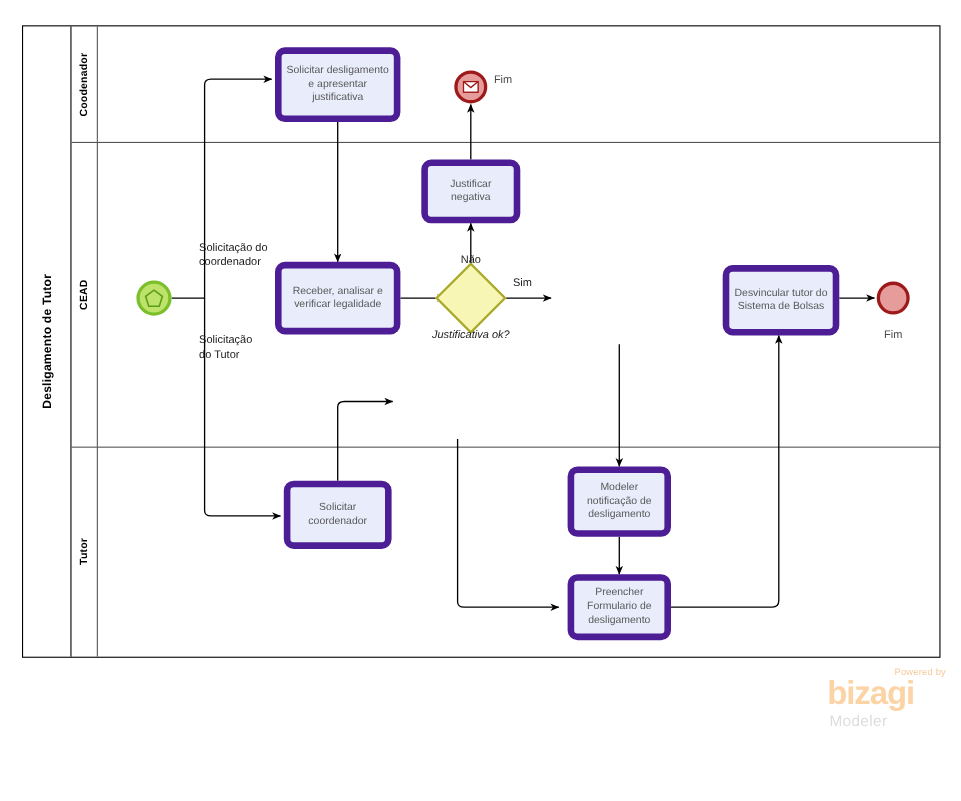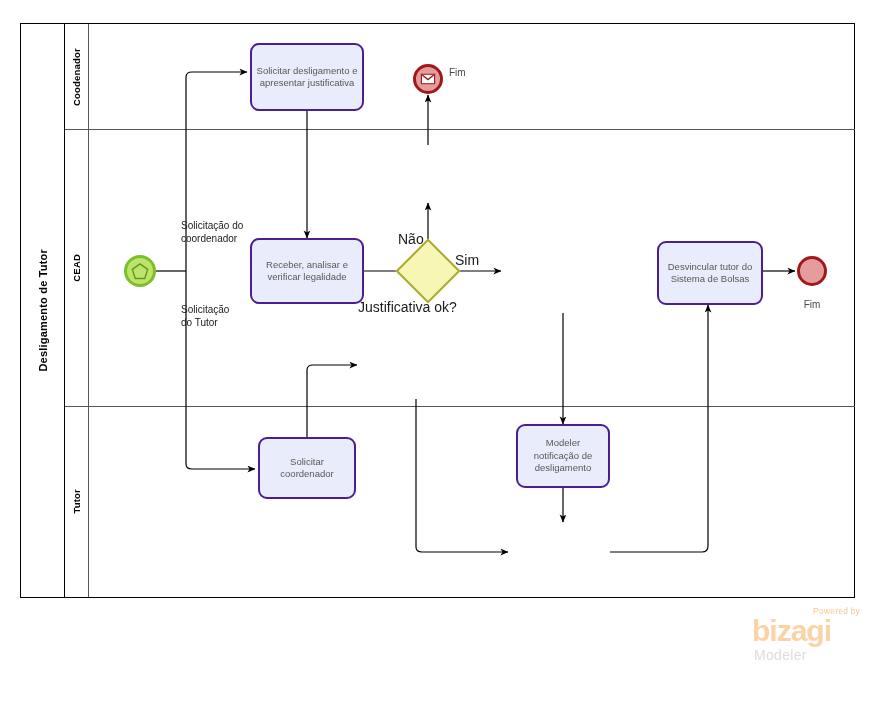--- a/index.html
+++ b/index.html
@@ -82,21 +82,21 @@
     left: 44px;
     width: 790px;
     height: 0;
     border-top: 1px solid #555555;
   }
   
   .task {
     position: absolute;
     box-sizing: border-box;
     background: #e9edfb;
-    border: 2px solid #4c1d95;
+    border: 6px solid #4c1d95;
     border-radius: 9px;
     display: flex;
     align-items: center;
     justify-content: center;
     text-align: center;
     font-size: 9.5px;
     line-height: 12.5px;
     color: #585858;
     padding: 2px 4px;
     box-shadow: 0 0 0 0 rgba(0,0,0,0);
@@ -160,22 +160,23 @@
   }
   .event-label {
     position: absolute;
     font-size: 10px;
     color: #4a4a4a;
     text-align: center;
     white-space: nowrap;
   }
   .gw-label {
     position: absolute;
-    font-size: 14px;
+    font-size: 10px;
     color: #1a1a1a;
+    text-align: center;
     white-space: nowrap;
   }
   
   .logo {
     position: absolute;
     left: 752px;
     top: 606px;
     width: 110px;
     height: 58px;
   }
@@ -294,47 +295,53 @@
       <rect x="0.7" y="0.7" width="14.6" height="10.6" fill="#ffffff" stroke="#9e1a1a" stroke-width="1.4"></rect>
       <path d="M0.7,0.7 L8,6.6 L15.3,0.7" fill="none" stroke="#9e1a1a" stroke-width="1.4"></path>
     </svg>
   </div>
   <div class="event-label" style="left:449px;top:67px;">Fim</div>
 
   <div class="event end-event-plain" style="left:797px;top:256px;"></div>
   <div class="event-label" style="left:780px;top:299px;width:64px;">Fim</div>
 
   <div class="gateway" style="left:405px;top:248px;"></div>
-  <div class="gw-label" style="left:358px;top:299px;width:140px;">Justificativa ok?</div>
+  <div class="gw-label" style="left:358px;top:299px;width:140px;font-style:italic;">Justificativa ok?</div>
   <div class="gw-label" style="left:398px;top:231px;width:60px;">Não</div>
   <div class="gw-label" style="left:455px;top:252px;width:40px;">Sim</div>
 
   <div class="task" style="left:250px;top:43px;width:114px;height:68px;">
     <span>Solicitar desligamento e apresentar justificativa</span>
   </div>
 
+  <div class="task" style="left:383px;top:145px;width:90px;height:58px;">
+    <span>Justificar negativa</span>
+  </div>
 
   <div class="task" style="left:250px;top:238px;width:114px;height:66px;">
     <span>Receber, analisar e verificar legalidade</span>
   </div>
 
 
   <div class="task" style="left:657px;top:241px;width:106px;height:64px;">
     <span>Desvincular tutor do Sistema de Bolsas</span>
   </div>
 
 
   <div class="task" style="left:258px;top:437px;width:98px;height:62px;">
     <span>Solicitar coordenador</span>
   </div>
 
   <div class="task" style="left:516px;top:424px;width:94px;height:64px;">
     <span>Modeler notificação de desligamento</span>
   </div>
 
+  <div class="task" style="left:516px;top:522px;width:94px;height:60px;">
+    <span>Preencher Formulario de desligamento</span>
+  </div>
 
   <div class="flow-label" style="left:181px;top:219px;width:110px;text-align:left;">Solicitação do
 coordenador</div>
   <div class="flow-label" style="left:181px;top:303px;width:110px;text-align:left;">Solicitação
 do Tutor</div>
 
   <div class="logo">
     <div class="logo-powered">Powered by</div>
     <div class="logo-name">bizagi</div>
     <div class="logo-modeler">Modeler</div>

